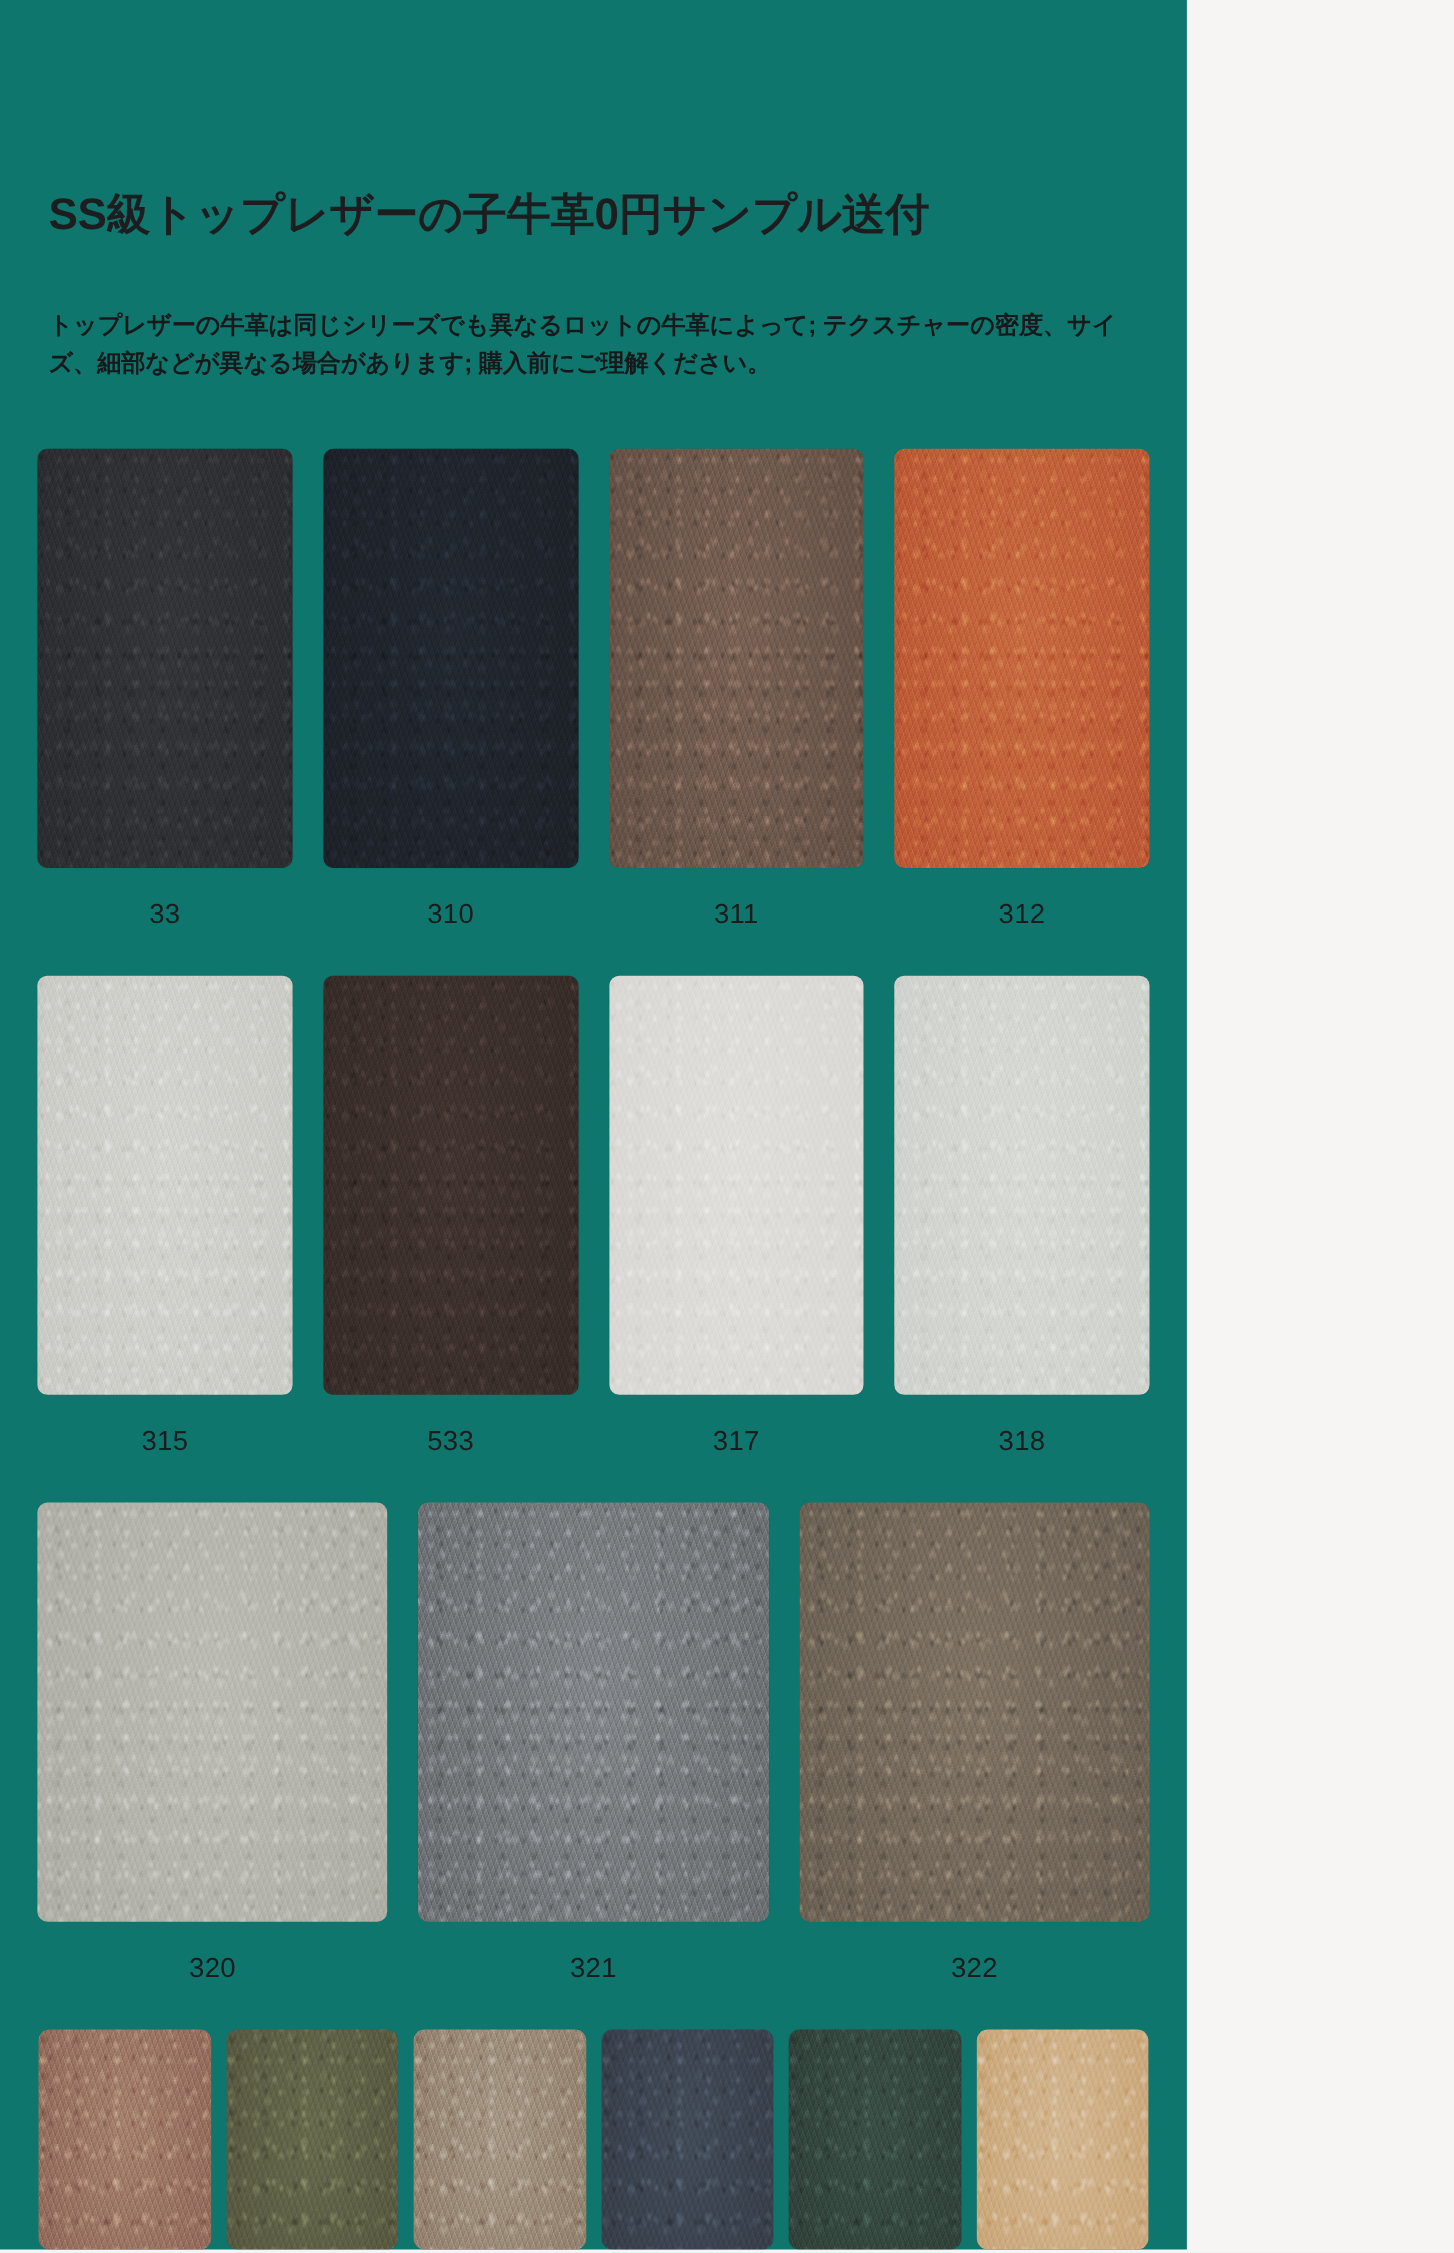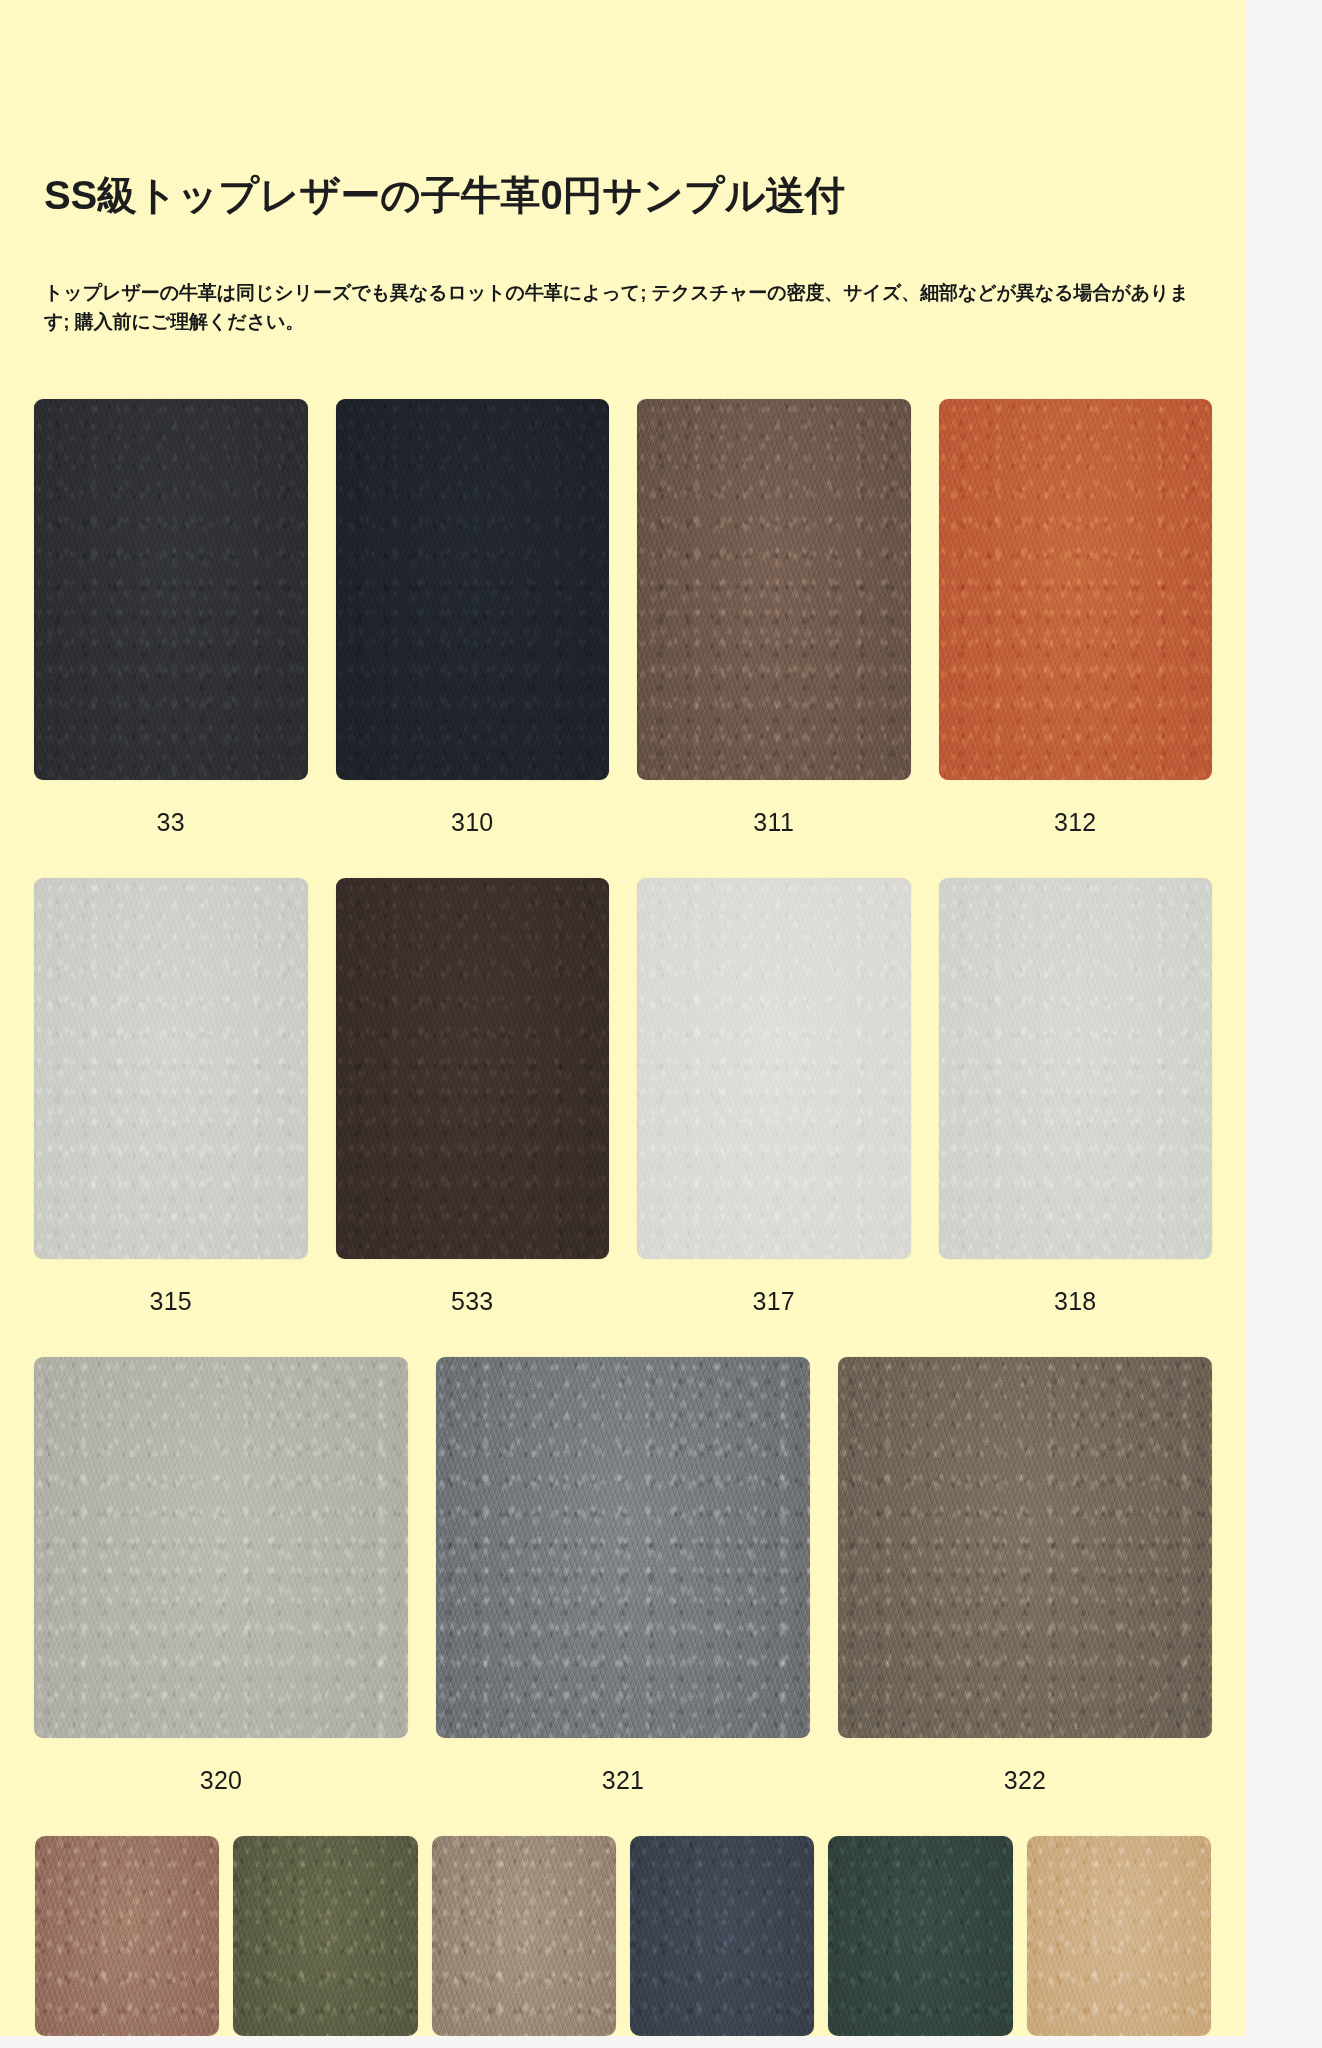--- a/index.html
+++ b/index.html
@@ -9,43 +9,43 @@
     padding: 0;
   }
   body {
     width: 1322px;
     min-height: 2048px;
     background: #f6f5f4;
     font-family: "Liberation Sans", "DejaVu Sans", sans-serif;
     -webkit-font-smoothing: antialiased;
   }
   .page {
-    width: 1246px;
+    width: 1079px;
     position: relative;
     overflow: hidden;
-    background: #fef9c3;
+    background: #0f766e;
   }
 
   
   .header {
     padding: 0 44px;
   }
   .page-title {
     margin: 0;
     padding-top: 172px;
     font-size: 40px;
     line-height: 1.18;
     font-weight: 700;
     letter-spacing: -0.2px;
     color: #1d1d1f;
   }
   .intro-copy {
     margin: 0;
     padding-top: 60px;
-    font-size: 19px;
+    font-size: 22px;
     line-height: 1.52;
     font-weight: 700;
     color: #16181a;
     max-width: 1165px;
     letter-spacing: -0.1px;
   }
 
   
   .swatch-grid {
     padding: 0 34px;

